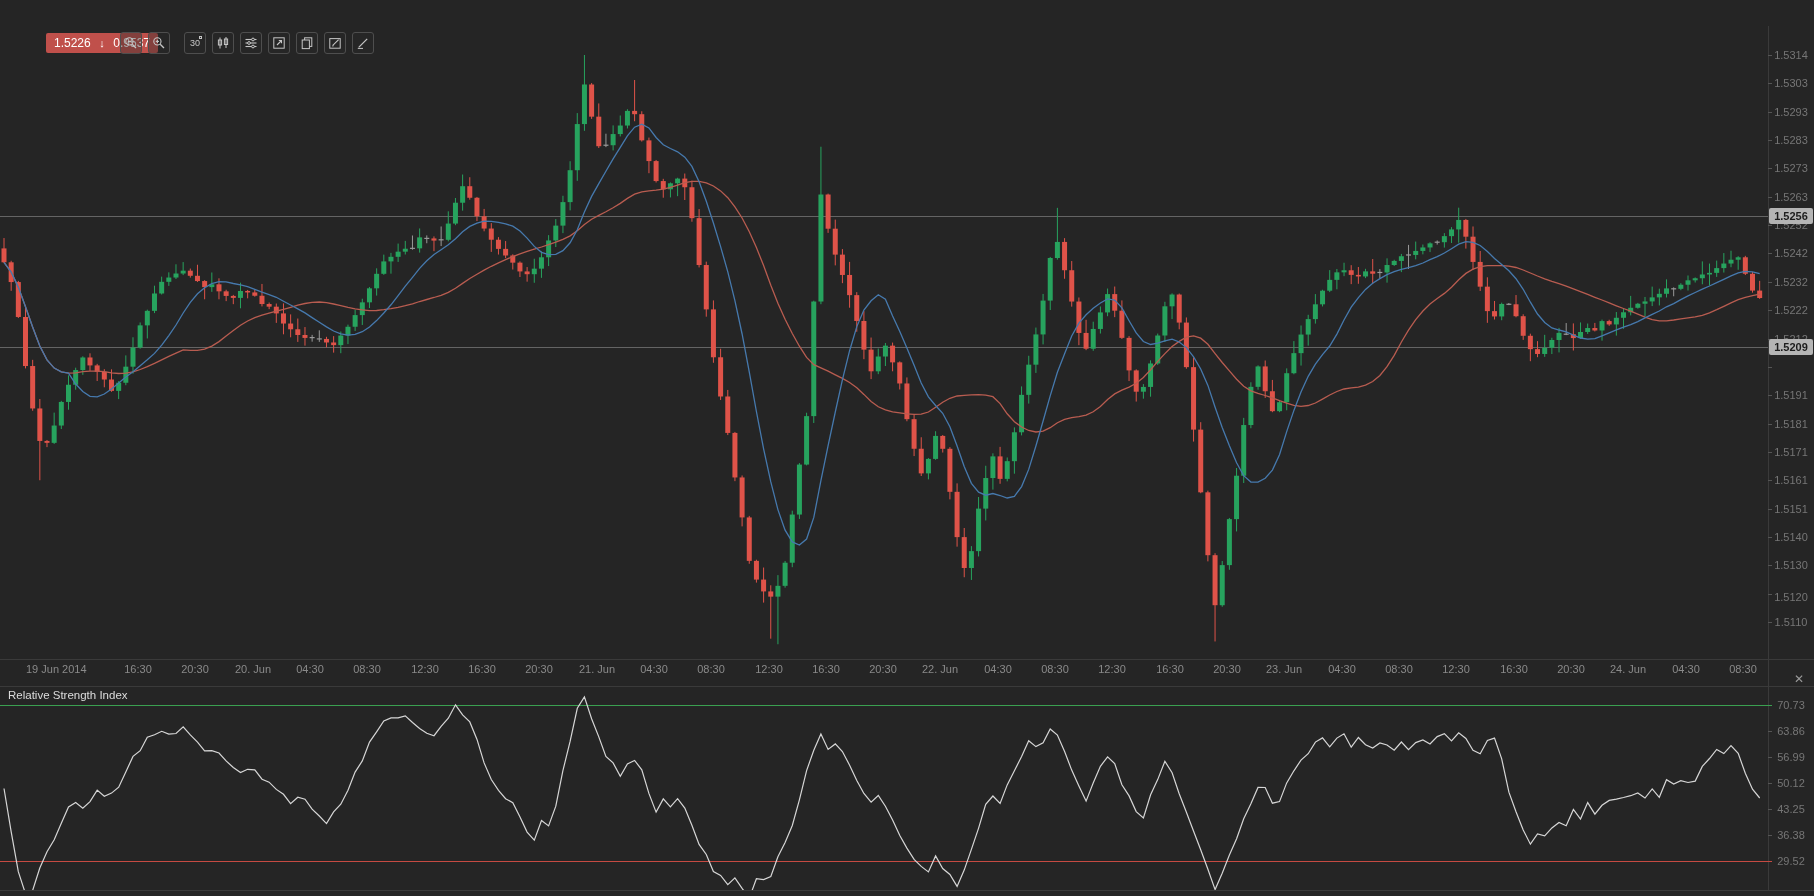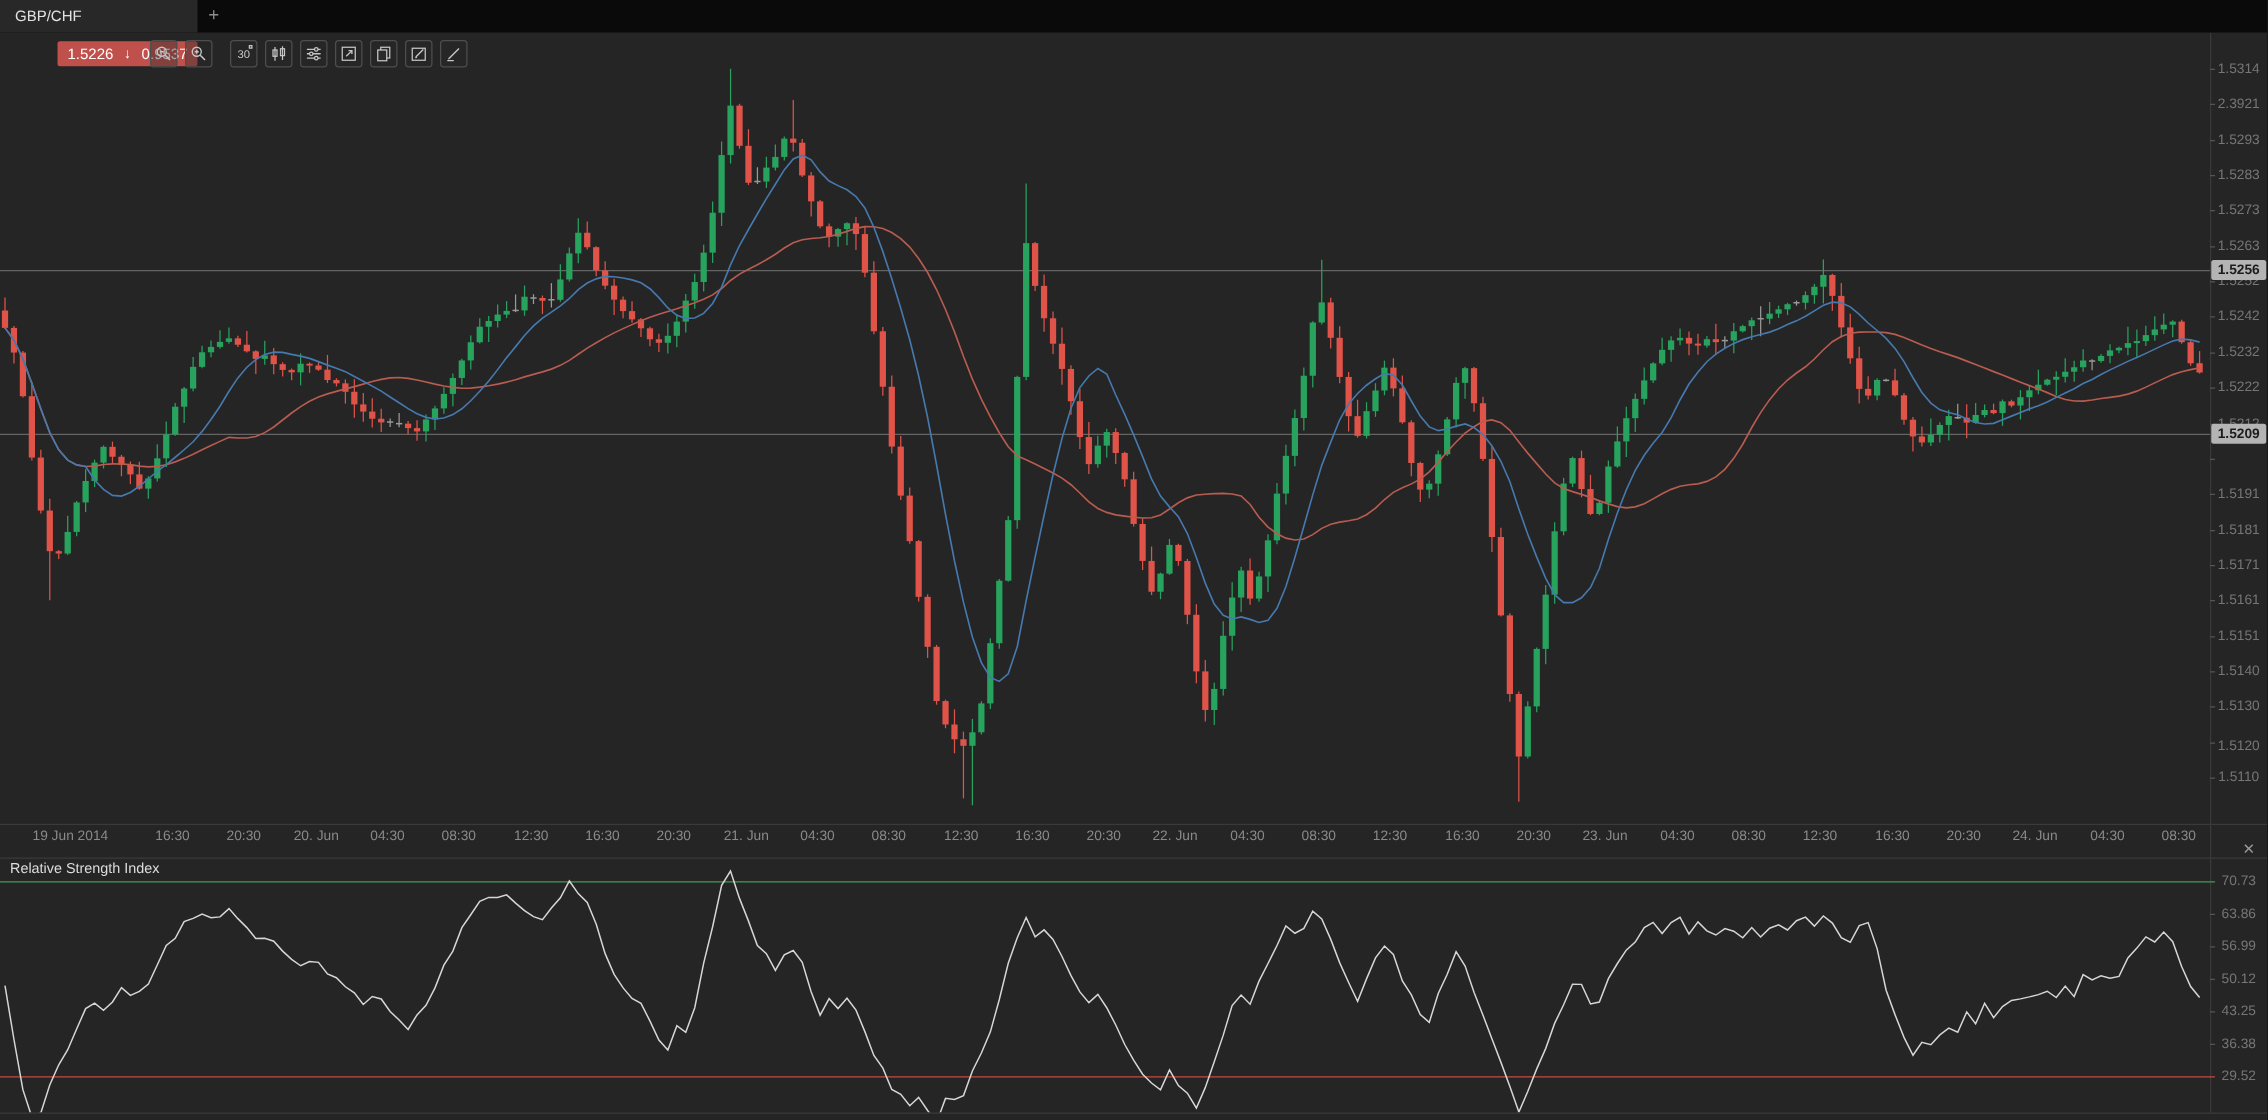--- a/index.html
+++ b/index.html
@@ -35,24 +35,20 @@
   #rsi-title{position:absolute;left:8px;top:689px;font-size:11.5px;color:#dcdcdc;z-index:4;}
   #rsi-close{position:absolute;left:1790px;top:670px;width:18px;height:18px;color:#9a9a9a;font-size:12px;
       line-height:18px;text-align:center;cursor:pointer;z-index:4;}
   svg.chart{position:absolute;left:0;z-index:1;}
 </style>
 </head>
 <body>
 
 <div id="app">
 
-  <div id="tabbar">
-    <div id="tab-active">GBP/CHF</div>
-    <div id="new-tab">+</div>
-  </div>
 
   <svg id="main-svg" class="chart" style="top:26px" width="1768" height="634" viewBox="0 26 1768 634">
       <line x1="0" y1="216.5" x2="1768" y2="216.5" stroke="#7a7a7a" stroke-width="1" opacity="0.75"></line>
       <line x1="0" y1="347.5" x2="1768" y2="347.5" stroke="#7a7a7a" stroke-width="1" opacity="0.75"></line>
       <g>
         <line x1="4" y1="238.06119796899253" x2="4" y2="263.1398599046911" stroke="#df5349" stroke-width="1"></line>
         <rect x="1.5" y="248.40802002919366" width="5" height="13.897058823527743" fill="#df5349"></rect>
         <line x1="11.166" y1="260.7542713974683" x2="11.166" y2="290.82617613481636" stroke="#df5349" stroke-width="1"></line>
         <rect x="8.666" y="262.3050788527214" width="5" height="19.749654488192164" fill="#df5349"></rect>
         <line x1="18.332" y1="280.8836453530904" x2="18.332" y2="318.04584853597134" stroke="#df5349" stroke-width="1"></line>
@@ -629,21 +625,21 @@
 
   <div class="sep" style="top:659px"></div>
   <div class="sep" style="top:686px"></div>
   <div class="sep" style="top:890px"></div>
   <div id="v-axis-line"></div>
 
   <div id="price-axis">
       <div class="axis-tick" style="top: 55px;"></div>
       <div class="axis-label" style="top: 48px;">1.5314</div>
       <div class="axis-tick" style="top: 83px;"></div>
-      <div class="axis-label" style="top: 76px;">2.3921</div>
+      <div class="axis-label" style="top: 76px;">1.5303</div>
       <div class="axis-tick" style="top: 112px;"></div>
       <div class="axis-label" style="top: 105px;">1.5293</div>
       <div class="axis-tick" style="top: 140px;"></div>
       <div class="axis-label" style="top: 133px;">1.5283</div>
       <div class="axis-tick" style="top: 168px;"></div>
       <div class="axis-label" style="top: 161px;">1.5273</div>
       <div class="axis-tick" style="top: 197px;"></div>
       <div class="axis-label" style="top: 190px;">1.5263</div>
       <div class="axis-tick" style="top: 225px;"></div>
       <div class="axis-label" style="top: 218px;">1.5252</div>

